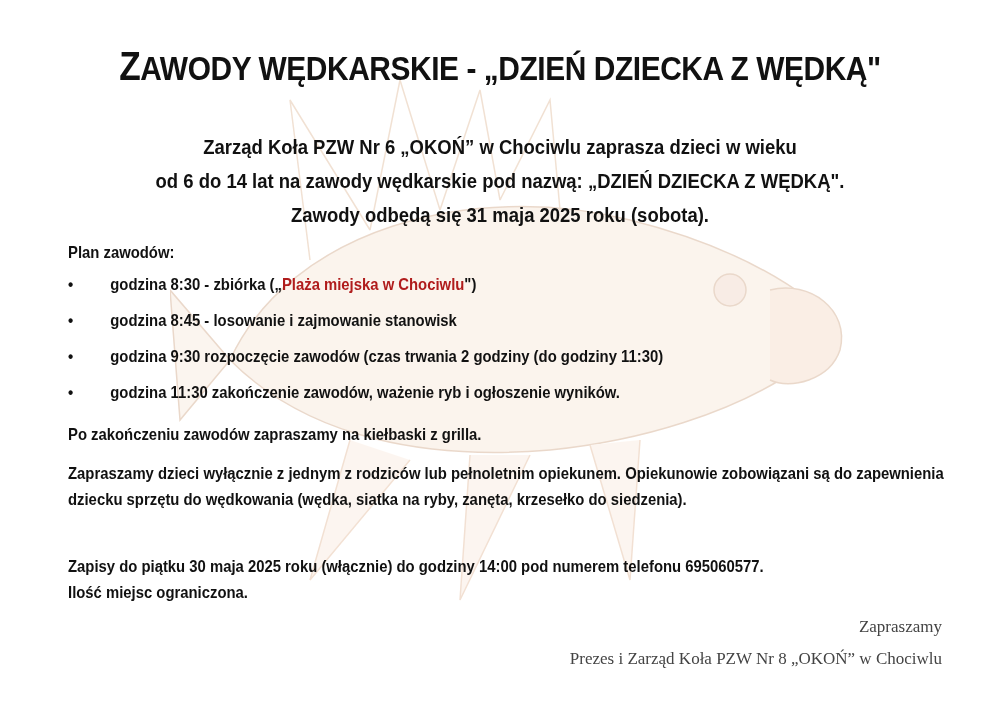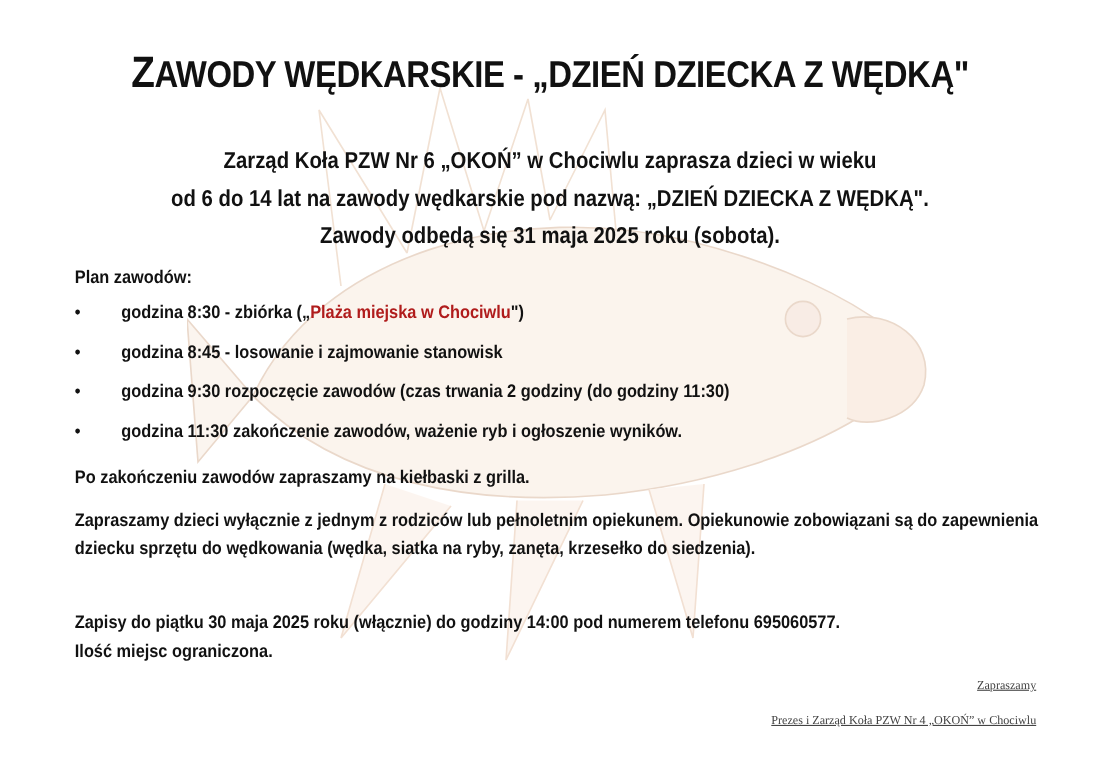--- a/index.html
+++ b/index.html
@@ -17,21 +17,21 @@
   .plan-heading { top:243px; }
   .bullets { position:absolute; left:68px; top:275px; margin:0; padding:0; list-style:none;
              font-weight:bold; font-size:16.5px; transform:scaleX(0.9); transform-origin:left; }
   .bullets li { height:36px; position:relative; padding-left:47px; white-space:nowrap; }
   .bullets li .dot { position:absolute; left:0; top:0; }
   .red { color:#b01c1c; }
   .after { top:425px; }
   .para { top:460px; line-height:26px; text-align:justify; width:973px; }
   .signup { top:553px; line-height:26px; width:973px; }
   .sign { position:absolute; right:58px; text-align:center; font-family:"Liberation Serif", serif;
-          color:#444; font-size:11px;text-decoration:underline; }
+          color:#444; font-size:17px; }
   .sign1 { top:617px; }
   .sign2 { top:649px; }
 </style>
 </head>
 <body>
 
 <svg class="fish-bg" viewBox="0 0 700 560">
   <g fill="none" stroke="#d9b9a0" stroke-width="1.5">
     <path d="M60 300 C120 170 300 120 460 160 C540 180 600 210 640 240 C660 260 650 300 610 320 C560 350 480 380 380 390 C260 400 140 380 60 300 Z" fill="#f8ece0"></path>
     <path d="M600 230 C640 220 680 250 670 290 C660 320 620 330 600 320" fill="#f6e1d0"></path>
@@ -75,14 +75,14 @@
   </ul>
 
   <div class="body after">Po zakończeniu zawodów zapraszamy na kiełbaski z grilla.</div>
   <div class="body para">Zapraszamy dzieci wyłącznie z jednym z rodziców lub pełnoletnim opiekunem. Opiekunowie zobowiązani są do zapewnienia dziecku sprzętu do wędkowania (wędka, siatka na ryby, zanęta, krzesełko do siedzenia).</div>
   <div class="body signup">
     <div>Zapisy do piątku 30 maja 2025 roku (włącznie) do godziny 14:00 pod numerem telefonu 695060577.</div>
     <div>Ilość miejsc ograniczona.</div>
   </div>
 
   <div class="sign sign1">Zapraszamy</div>
-  <div class="sign sign2">Prezes i Zarząd Koła PZW Nr 4 „OKOŃ” w Chociwlu</div>
+  <div class="sign sign2">Prezes i Zarząd Koła PZW Nr 8 „OKOŃ” w Chociwlu</div>
 </div>
 
 </body></html>

